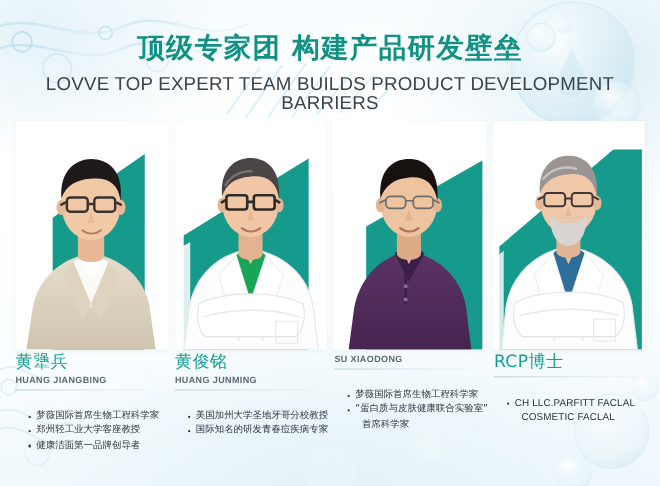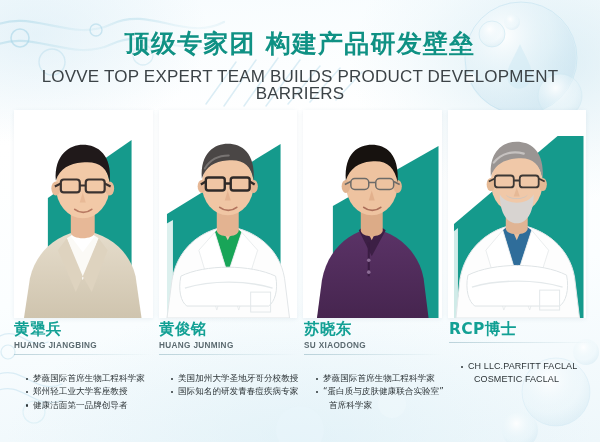--- a/index.html
+++ b/index.html
@@ -115,21 +115,21 @@
   .info {
     width: 139px;
     position: relative;
   }
   .info.wide { width: 145px; }
 
   .name-cn {
     margin: 0;
     font-size: 15.5px;
     line-height: 19px;
-    font-weight: bold;
+    font-weight: normal;
     color: #12a094;
     letter-spacing: 0.4px;
     font-family: "DejaVu Sans", "Liberation Sans", sans-serif;
     white-space: nowrap;
   }
   .name-en {
     margin: 0;
     padding-top: 1px;
     font-size: 8.2px;
     line-height: 11px;
@@ -480,21 +480,20 @@
       <p class="name-cn">黄俊铭</p>
       <p class="name-en">HUANG JUNMING</p>
       <div class="divider"></div>
       <ul class="bullets">
         <li class="has-dot">美国加州大学圣地牙哥分校教授</li>
         <li class="has-dot">国际知名的研发青春痘疾病专家</li>
       </ul>
     </div>
 
     <div class="info">
-      <p class="name-cn">苏晓东</p>
       <p class="name-en">SU XIAODONG</p>
       <div class="divider"></div>
       <ul class="bullets">
         <li class="has-dot">梦薇国际首席生物工程科学家</li>
         <li class="has-dot">“蛋白质与皮肤健康联合实验室”</li>
         <li class="cont">首席科学家</li>
       </ul>
     </div>
 
     <div class="info wide">

